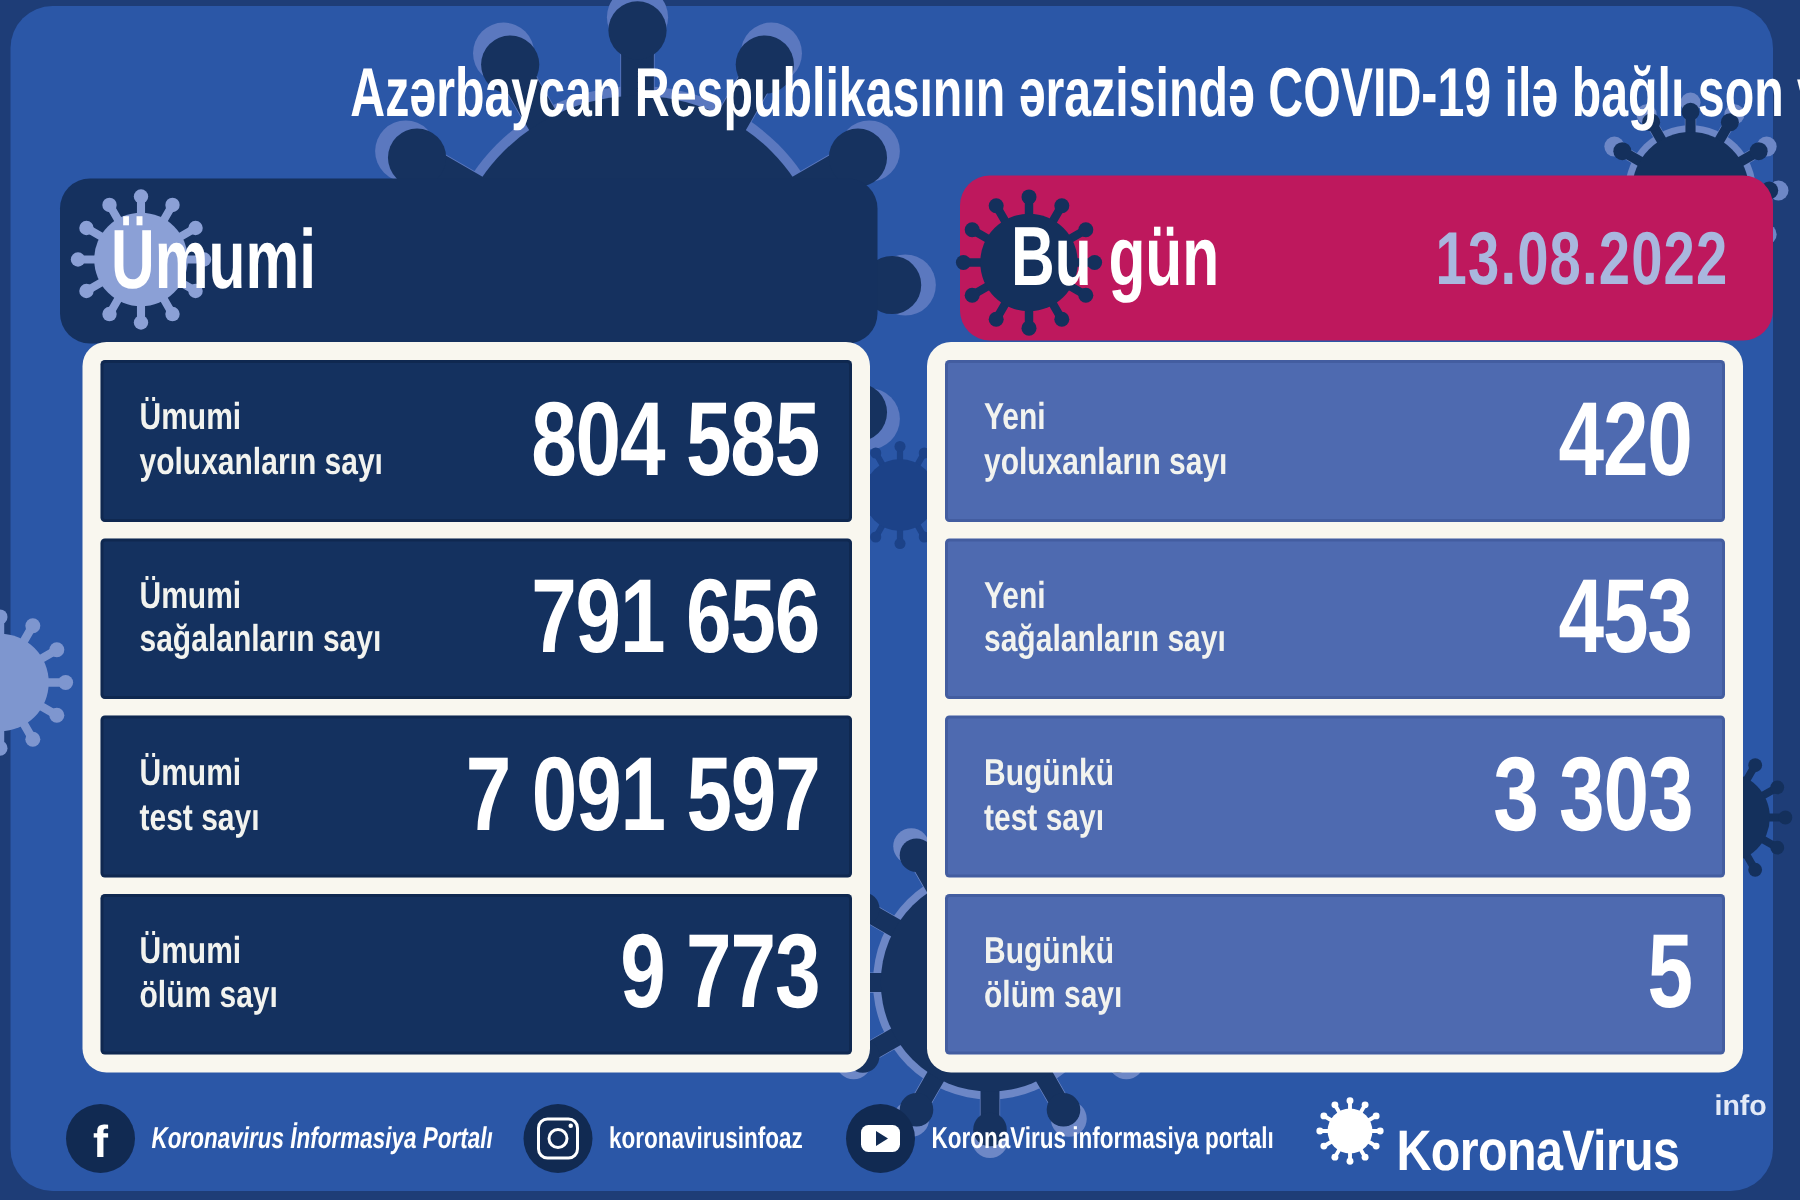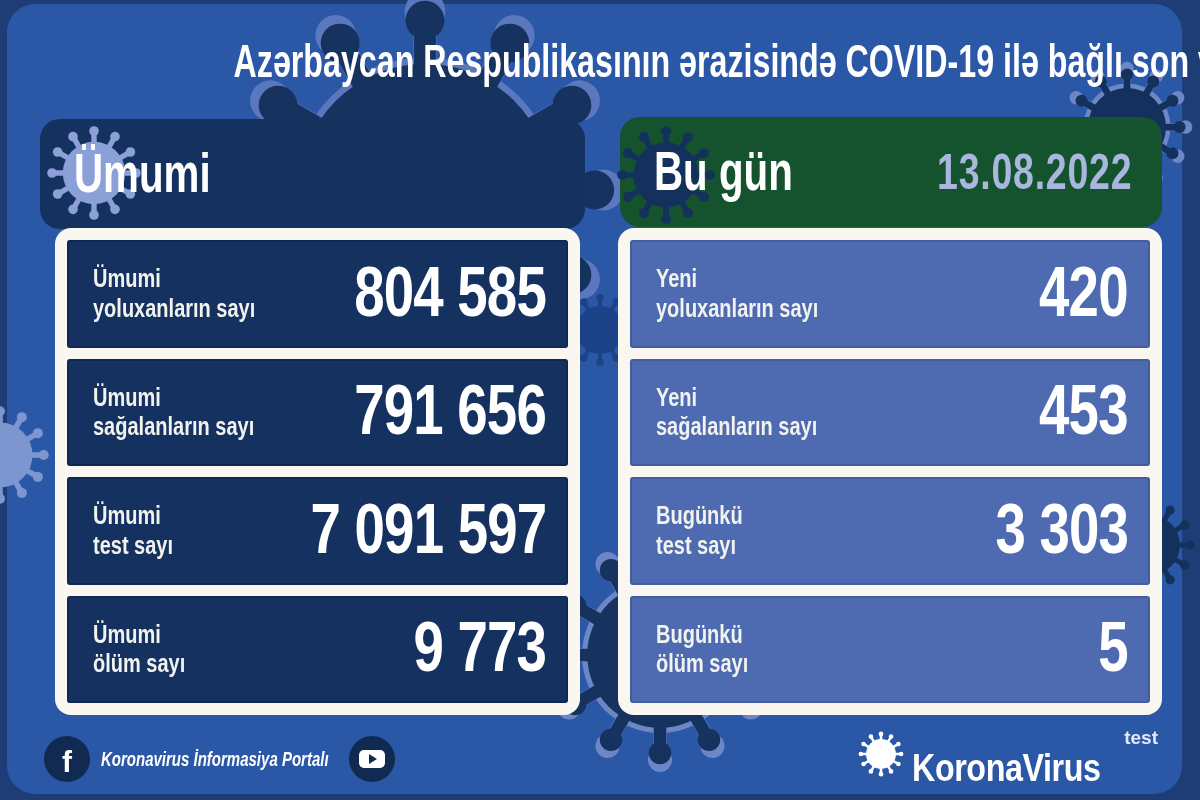--- a/index.html
+++ b/index.html
@@ -19,21 +19,21 @@
   
   .title {
     position:absolute; z-index:3; left:0; right:0; top:34px;
     text-align:center; color:#ffffff; font-weight:700; font-size:46px;
   }
   .title .cond { display:inline-block; white-space:nowrap; transform:scaleX(0.70); transform-origin:50% 50%; }
 
   
   .col-header { position:absolute; z-index:2; height:110px; border-radius:20px; }
   .left-header  { left:40px;  top:119px; width:545px; background:#15315f; }
-  .right-header { left:620px; top:117px; width:542px; background:#14532d; }
+  .right-header { left:640px; top:117px; width:542px; background:#be185d; }
   .header-virus { position:absolute; z-index:1; }
   .header-text {
     position:absolute; z-index:2; left:34px; top:50%;
     transform:translateY(-52%) scaleX(0.72); transform-origin:0 50%;
     font-size:56px; font-weight:700; color:#ffffff; white-space:nowrap;
   }
   .header-date {
     position:absolute; z-index:2; right:30px; top:50%;
     transform:translateY(-50%) scaleX(0.75); transform-origin:100% 50%;
     font-size:50px; font-weight:700; color:#a9b7de; white-space:nowrap; letter-spacing:1px;
@@ -263,28 +263,38 @@
 
   <div class="footer">
     <div class="social">
       <div class="social-icon">
           <span class="fb-f">f</span>
         </div>
       <div class="social-label w1"><span>Koronavirus İnformasiya Portalı</span></div>
     </div>
     <div class="social">
       <div class="social-icon">
+        <div class="ig-glyph">
+            <div class="lens"></div>
+            <div class="dot"></div>
+          </div>
+      </div>
+      <div class="social-label w2"><span>koronavirusinfoaz</span></div>
+    </div>
+    <div class="social">
+      <div class="social-icon">
         <div class="yt-glyph">
             <div class="tri"></div>
           </div>
       </div>
+      <div class="social-label w3"><span>KoronaVirus informasiya portalı</span></div>
     </div>
     <div class="logo">
       <svg class="virus" style="color:#ffffff;" width="46" height="46" viewBox="0 0 160 160">
           <use href="#virusSym"></use>
         </svg>
       <div class="logo-text-wrap">
         <span class="logo-text">KoronaVirus</span>
       </div>
-      <div class="logo-sup">test</div>
+      <div class="logo-sup">info</div>
     </div>
   </div>
 </div>
 
 </body></html>

